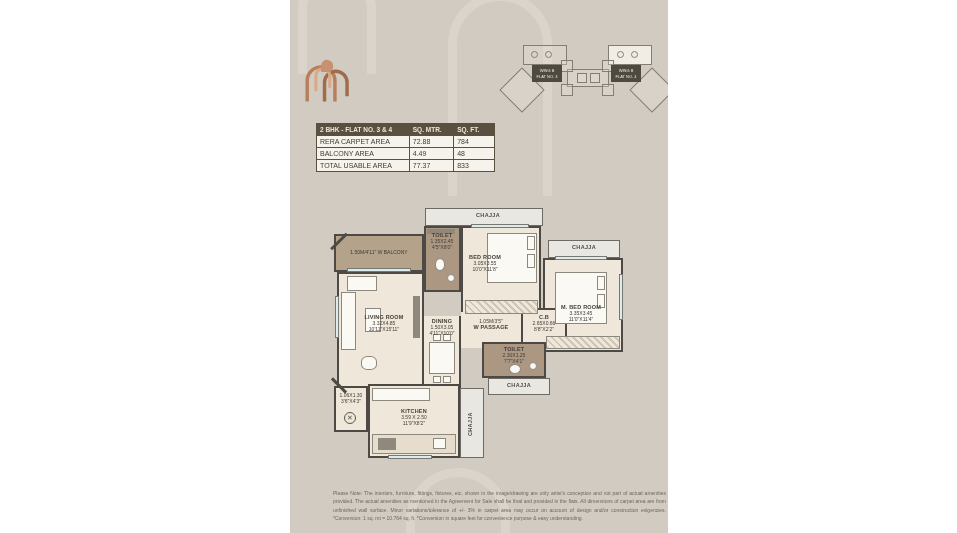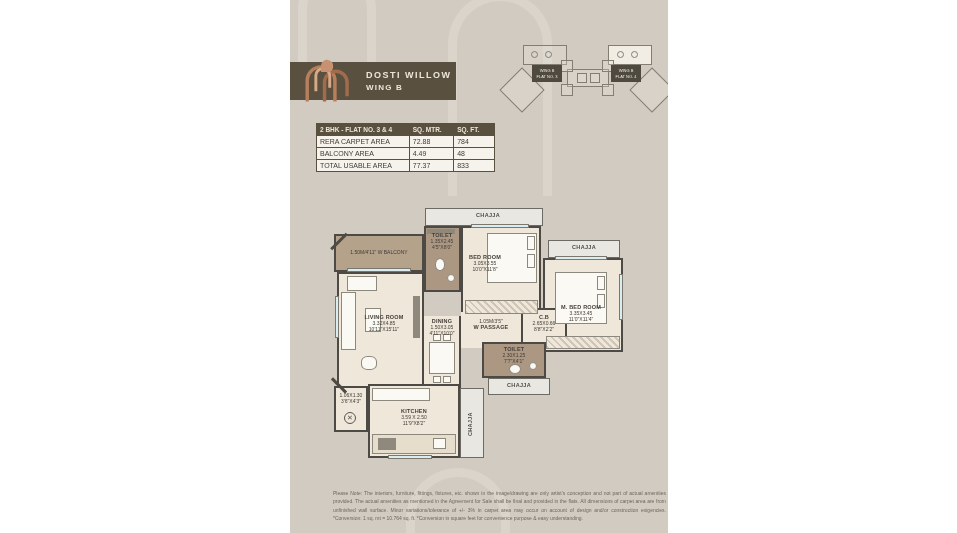--- a/index.html
+++ b/index.html
@@ -53,24 +53,20 @@
 </head>
 <body>
 
 <div id="screen">
   <div id="panel">
 
     <div class="arch" style="left:158px;top:-8px;width:86px;height:195px;"></div>
     <div class="arch" style="left:116px;top:468px;width:86px;height:120px;"></div>
     <div class="arch" style="left:8px;top:-30px;width:60px;height:95px;"></div>
 
-    <div id="band">
-      <div class="t1">DOSTI WILLOW</div>
-      <div class="t2">WING B</div>
-    </div>
     <svg id="logo" viewBox="0 0 60 60">
       <path d="M6 56 V32 a16 16 0 0 1 32 0 V56" fill="none" stroke="#b87f5c" stroke-width="4"></path>
       <path d="M26 56 V34 a13 13 0 0 1 26 0 V50" fill="none" stroke="#a06c4c" stroke-width="4"></path>
       <path d="M16 44 V26 a8 8 0 0 1 16 0 V40" fill="none" stroke="#d9a886" stroke-width="3.4"></path>
       <path d="M22 14 a7 7 0 0 1 14 2 c0 3-2 5-4 6 l-10 0z" fill="#c89272" stroke="none"></path>
     </svg>
 
     <div id="keyplan">
       <div class="kp-o" style="left:18px;top:3px;width:42px;height:18px;"></div>
       <div class="kp-o" style="left:103px;top:3px;width:42px;height:18px;background:#f1ede5;"></div>

